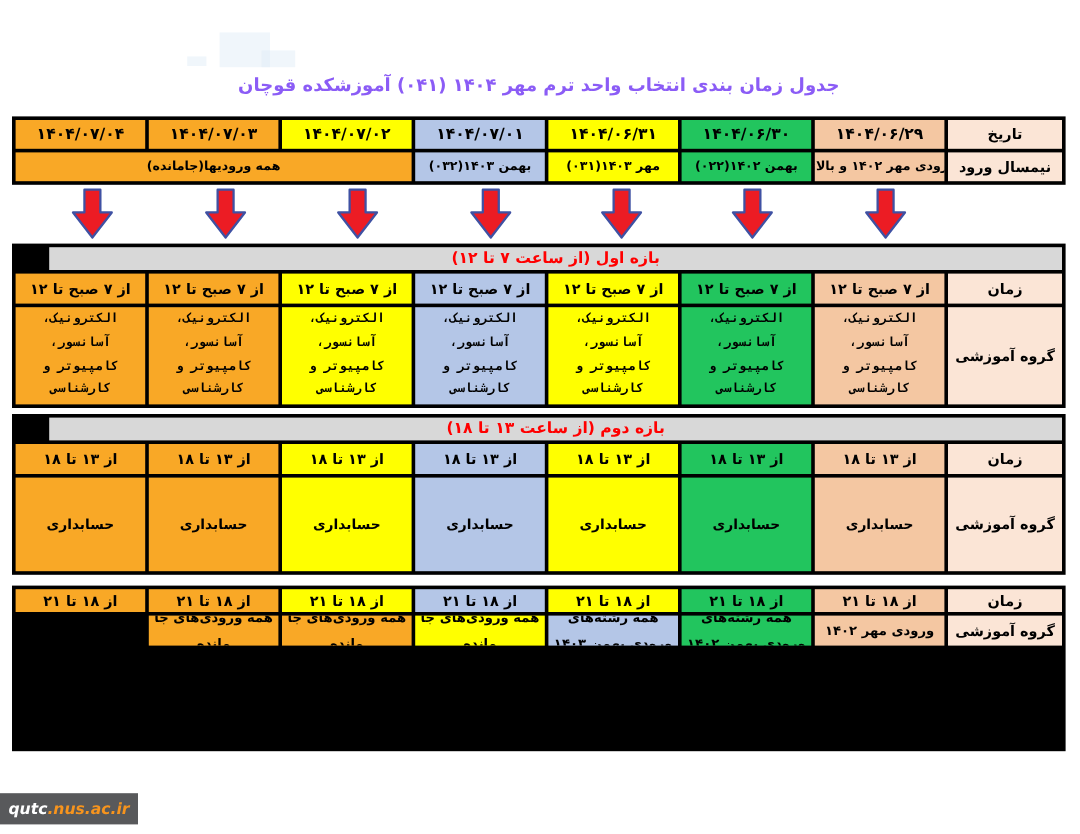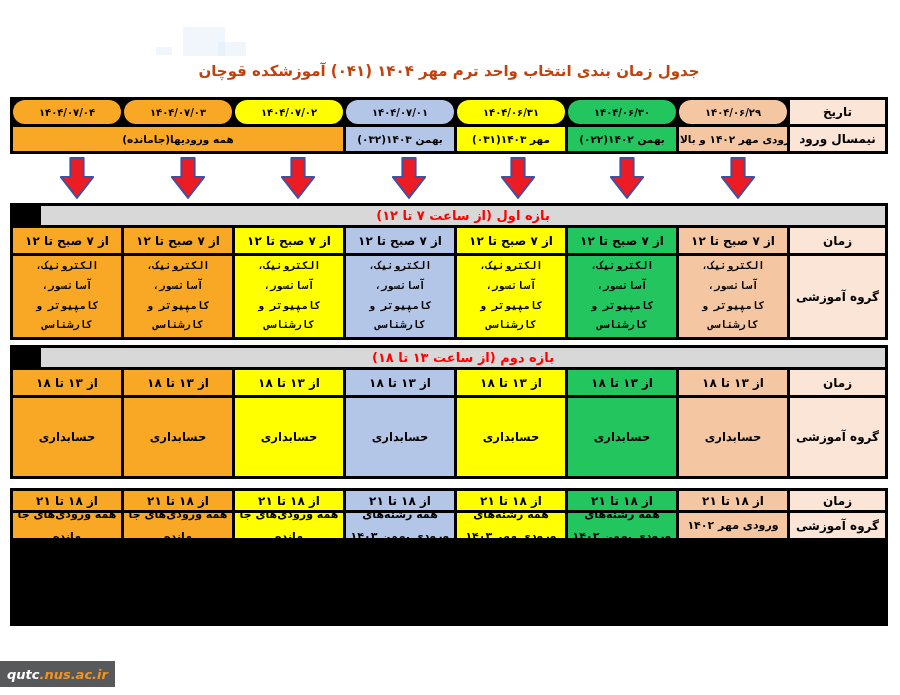--- a/index.html
+++ b/index.html
@@ -1,20 +1,20 @@
 <!DOCTYPE html>
 <html lang="fa"><head>
 <meta charset="utf-8">
 <style>
   html,body{margin:0;padding:0;}
   body{width:900px;height:695px;background:#fff;font-family:"DejaVu Sans",sans-serif;position:relative;overflow:hidden;}
   .page{position:relative;width:900px;height:695px;}
 
   .title{position:absolute;top:62px;left:10px;width:878px;text-align:center;
-         font-size:15px;font-weight:bold;color:#c2410c;direction:rtl;}
+         font-size:15px;font-weight:bold;color:#8b5cf6;direction:rtl;}
 
   
   .wm{position:absolute;background:#DDEBF7;opacity:.45;}
   .wm1{left:183px;top:27px;width:42px;height:29px;}
   .wm2{left:218px;top:42px;width:28px;height:14px;}
   .wm3{left:156px;top:47px;width:16px;height:8px;}
 
   
   .grid{position:absolute;left:10px;width:878px;box-sizing:border-box;
         display:grid;direction:rtl;background:#000;gap:3px;padding:3px;
@@ -27,21 +27,21 @@
   .cell{display:flex;align-items:center;justify-content:center;text-align:center;
         font-weight:bold;color:#000;direction:rtl;overflow:hidden;}
   .lab{background:#FBE5D6;font-size:12px;}
   .pe{background:#F4C7A2;}
   .bl{background:#22c55e;}
   .ye{background:#FFFF00;}
   .la{background:#B4C6E7;}
   .or{background:#F9A826;}
   .span3{grid-column:span 3;}
 
-  .date{font-size:10px;letter-spacing:.5px;border-radius:12px;}
+  .date{font-size:13px;letter-spacing:.5px;}
   .sem{font-size:10.5px;white-space:nowrap;}
   .time{font-size:12px;white-space:nowrap;}
   .grp{font-size:10.5px;line-height:1.9;padding:0 18px;font-family:Liberation Mono, monospace;}
   .grp2{font-size:11.5px;}
   .grp3{font-size:11px;line-height:2.0;padding:0 4px;}
 
   .banner{grid-column:1/-1;background:#D8D8D8;display:flex;align-items:center;justify-content:center;
           color:#FF0000;font-weight:bold;font-size:13px;direction:rtl;margin-left:28px;}
 
   .arrows{position:absolute;left:0;top:156px;width:900px;height:44px;}
@@ -151,21 +151,20 @@
     <div class="cell pe time">از ۱۸ تا ۲۱</div>
     <div class="cell bl time">از ۱۸ تا ۲۱</div>
     <div class="cell ye time">از ۱۸ تا ۲۱</div>
     <div class="cell la time">از ۱۸ تا ۲۱</div>
     <div class="cell ye time">از ۱۸ تا ۲۱</div>
     <div class="cell or time">از ۱۸ تا ۲۱</div>
     <div class="cell or time">از ۱۸ تا ۲۱</div>
     <div class="cell lab">گروه آموزشی</div>
     <div class="cell pe grp3">همه رشته‌های ورودی مهر ۱۴۰۲ و بالاتر</div>
     <div class="cell bl grp3">همه رشته‌های ورودی بهمن ۱۴۰۲</div>
-    <div class="cell ye grp3">همه رشته‌های ورودی مهر ۱۴۰۳</div>
     <div class="cell la grp3">همه رشته‌های ورودی بهمن ۱۴۰۳</div>
     <div class="cell ye grp3">همه ورودی‌های جا مانده</div>
     <div class="cell or grp3">همه ورودی‌های جا مانده</div>
     <div class="cell or grp3">همه ورودی‌های جا مانده</div>
   </div>
 
   <div class="footer">
     <span class="white">qutc</span>
       <span class="orange">.nus.ac.ir</span>
   </div>

